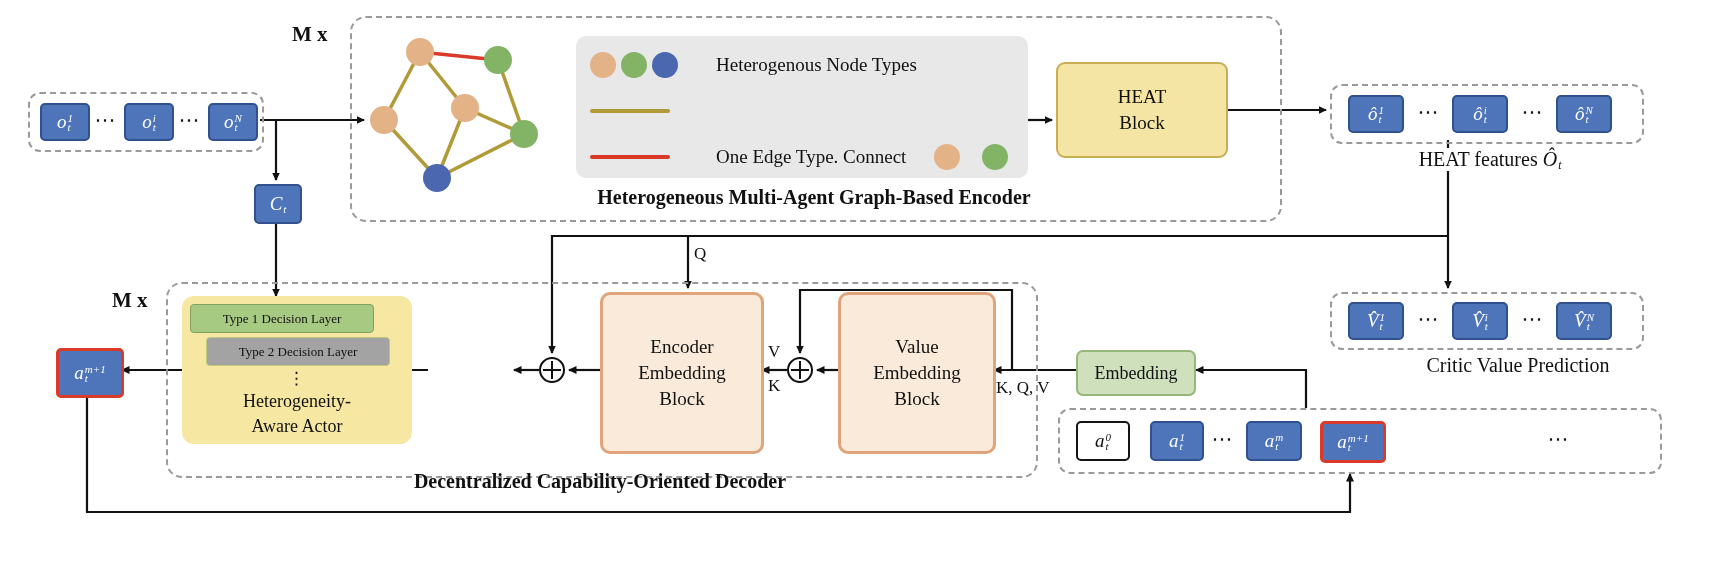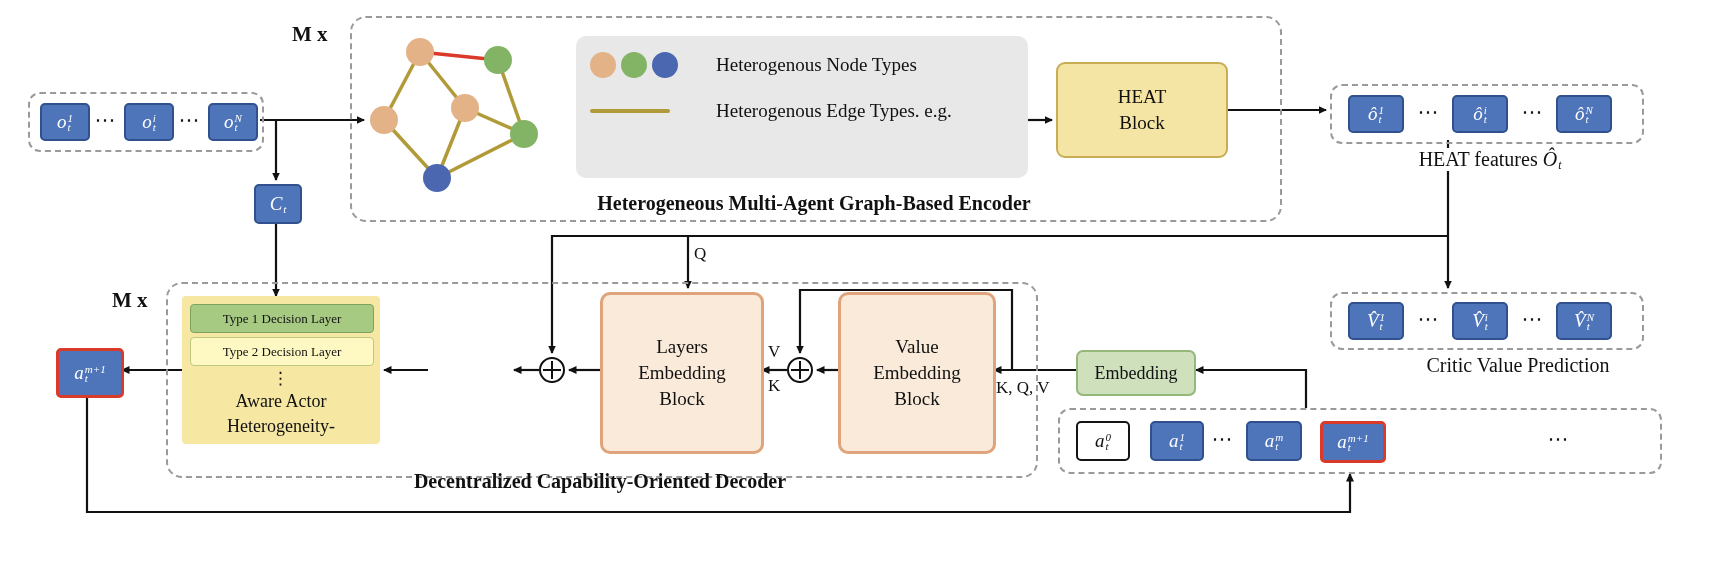--- a/index.html
+++ b/index.html
@@ -19,25 +19,25 @@
   .mb{font-style:italic;}
   .mstack{display:inline-flex;flex-direction:column;align-items:flex-start;font-style:italic;
           font-size:0.58em;line-height:0.85em;margin-left:1px;transform:translateY(1px);}
   .msup,.msub{display:block;min-height:0.85em;}
   
   .block{position:absolute;display:flex;flex-direction:column;align-items:center;justify-content:center;
          text-align:center;z-index:3;}
   .heatblock{background:#f5e5a4;border:2.5px solid #c9ad55;border-radius:9px;font-size:19px;line-height:26px;}
   .peach{background:#f9ead9;border:3px solid #dfa47b;border-radius:10px;font-size:19px;line-height:26px;}
   .greenbox{background:#cfe0bd;border:2px solid #94b77a;border-radius:7px;font-size:18px;line-height:23px;}
-  .actorbox{position:absolute;background:#f6e7a2;border-radius:4px;z-index:3;}
+  .actorbox{position:absolute;background:#f6e7a2;border-radius:12px;z-index:3;padding-left:32px;}
   .declayer{position:absolute;display:flex;align-items:center;justify-content:center;
             border-radius:4px;font-size:13px;}
   .type1{background:#a7ca83;border:1.5px solid #7fa161;}
-  .type2{background:#fef9c3;border:1.5px solid #bfc87e;}
+  .type2{background:#a3a3a3;border:1.5px solid #bfc87e;margin-left:16px;}
   .oplus{position:absolute;width:26px;height:26px;box-sizing:border-box;border:2.5px solid #111;
          border-radius:50%;background:#fff;z-index:4;}
   .oplus::before{content:"";position:absolute;left:50%;top:2px;bottom:2px;width:2px;transform:translateX(-50%);background:#111;}
   .oplus::after{content:"";position:absolute;top:50%;left:2px;right:2px;height:2px;transform:translateY(-50%);background:#111;}
   
   .title{position:absolute;font-weight:bold;font-size:20px;text-align:center;z-index:3;}
   .mx{position:absolute;font-weight:bold;font-size:21px;z-index:3;}
   .caption{position:absolute;font-size:20px;text-align:center;background:#fff;z-index:3;}
   .wlabel{position:absolute;font-size:17px;z-index:4;}
   
@@ -138,36 +138,43 @@
         <span class="mb">C</span>
         <span class="mstack">
           <span class="msup"></span>
           <span class="msub">t</span>
         </span>
       </span>
     </div>
 
   <div class="dashedbox bigdash" style="left:350px;top:16px;width:928px;height:202px"></div>
   <div class="mx" style="left:292px;top:22px">M x</div>
-  <div class="title" style="left:350px;top:192px;width:928px">Heterogeneous Multi-Agent Graph-Based Encoder</div>
+  <div class="title" style="left:350px;top:186px;width:928px">Heterogeneous Multi-Agent Graph-Based Encoder</div>
 
   <div class="legend" style="left:576px;top:36px;width:452px;height:142px">
     <div class="lrow" style="top:14px">
       <span class="lswatch">
         <span class="lcirc ctan"></span>
         <span class="lcirc cgreen"></span>
         <span class="lcirc cblue"></span>
       </span>
       <span>Heterogenous Node Types</span>
     </div>
     <div class="lrow" style="top:60px">
       <span class="lswatch">
         <span class="lline lolive"></span>
       </span>
-      <span>Heterogenous Edge Types. e.g.</span>
+    </div>
+    <div class="lrow" style="top:106px">
+      <span class="lswatch">
+        <span class="lline lred"></span>
+      </span>
+      <span>One Edge Type. Connect</span>
+      <span class="lcirc ctan" style="margin-left:12px"></span>
+      <span class="lcirc cgreen" style="margin-left:6px"></span>
     </div>
   </div>
 
   <div class="block heatblock" style="left:1056px;top:62px;width:168px;height:92px">
     <div>HEAT</div>
     <div>Block</div>
   </div>
 
   <div class="dashedbox" style="left:1330px;top:84px;width:310px;height:56px"></div>
   <div class="tok blue" style="left:1348px;top:95px;width:52px;height:34px">
@@ -241,31 +248,31 @@
 
   <div class="dashedbox bigdash" style="left:166px;top:282px;width:868px;height:192px"></div>
   <div class="mx" style="left:112px;top:288px">M x</div>
   <div class="title" style="left:166px;top:470px;width:868px">Decentralized Capability-Oriented Decoder</div>
 
   <div class="actorbox" style="left:182px;top:296px;width:198px;height:148px">
     <div class="declayer type1" style="left:8px;top:8px;width:182px;height:27px">Type 1 Decision Layer</div>
     <div class="declayer type2" style="left:8px;top:41px;width:182px;height:27px">Type 2 Decision Layer</div>
     <div class="vdots" style="top:72px">⋮</div>
     <div class="actortext" style="top:93px">
+      <div>Heterogeneity-</div>
       <div>Aware Actor</div>
-      <div>Heterogeneity-</div>
     </div>
   </div>
 
 
   <div class="oplus" style="left:539px;top:357px"></div>
   <div class="oplus" style="left:787px;top:357px"></div>
 
   <div class="block peach" style="left:600px;top:292px;width:158px;height:156px">
-    <div>Layers</div>
+    <div>Encoder</div>
     <div>Embedding</div>
     <div>Block</div>
   </div>
 
   <div class="block peach" style="left:838px;top:292px;width:152px;height:156px">
     <div>Value</div>
     <div>Embedding</div>
     <div>Block</div>
   </div>
 

